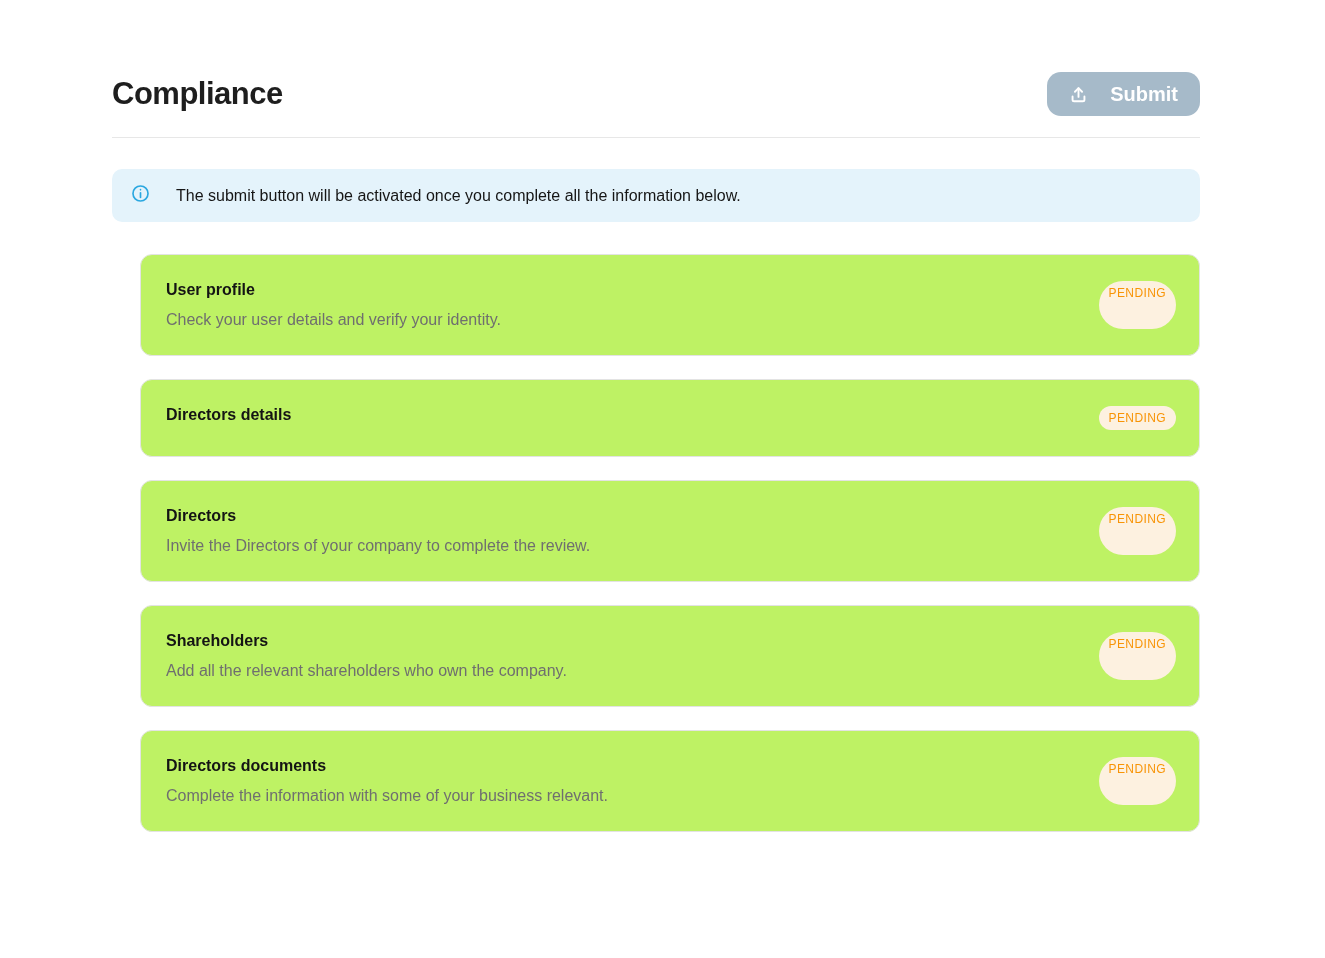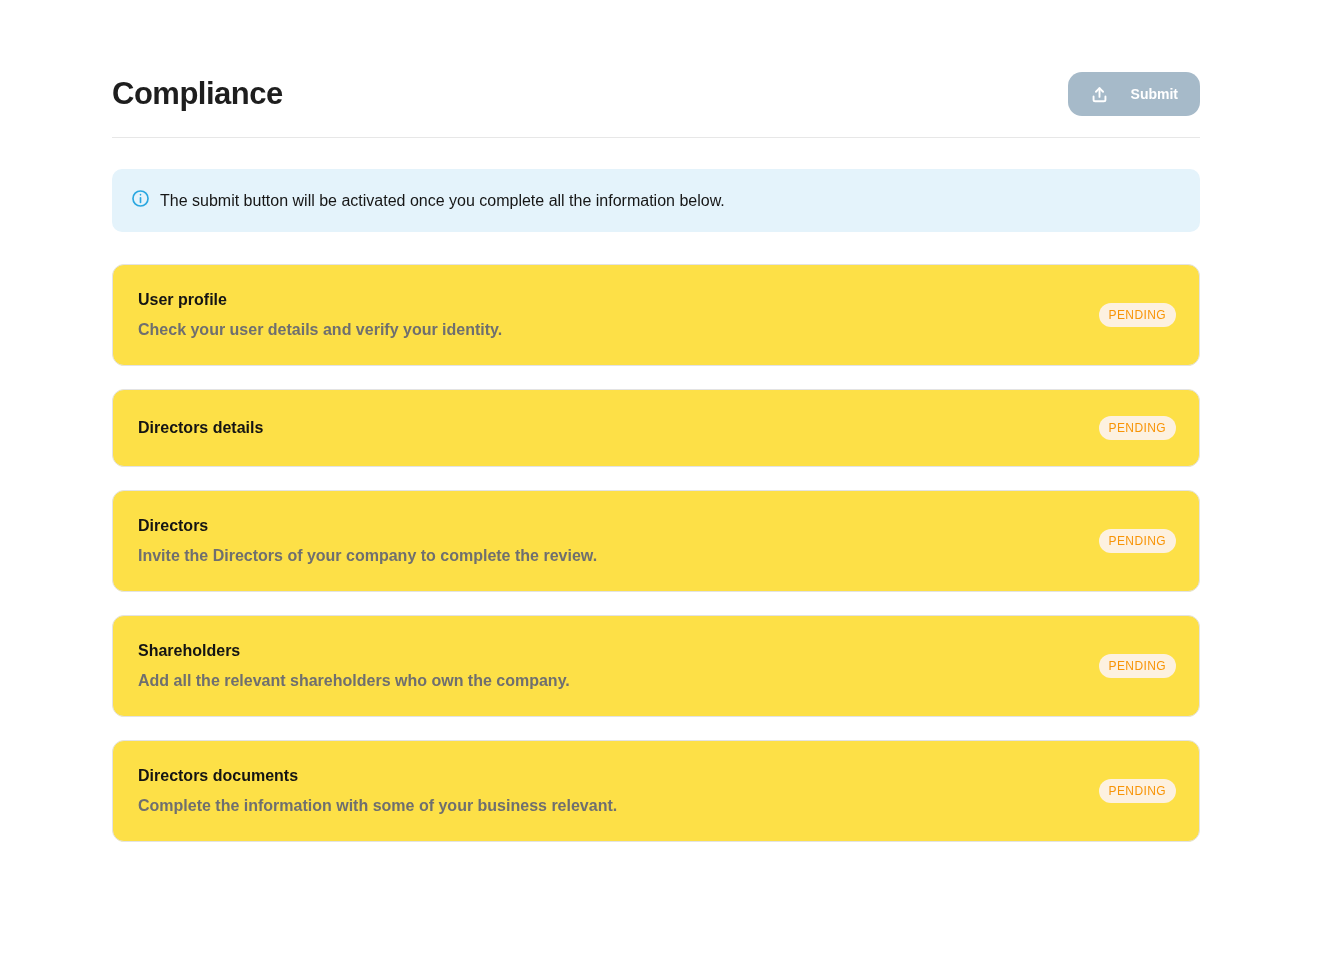--- a/index.html
+++ b/index.html
@@ -30,67 +30,67 @@
   .submit-btn {
     display: inline-flex;
     align-items: center;
     gap: 22px;
     background: #a6bac9;
     color: #ffffff;
     border: none;
     border-radius: 14px;
     height: 44px;
     padding: 0 22px;
-    font-size: 14px;
+    font-size: 20px;
     font-weight: 700;
     font-family: "Liberation Sans", sans-serif;
     cursor: not-allowed;
   }
   .submit-btn svg { display: block; }
   .divider {
     border: none;
     border-top: 1px solid #e7e7e7;
     margin-top: 21px;
   }
   .banner {
     margin-top: 31px;
     background: #e4f3fb;
     border-radius: 10px;
-    height: 63px;
+    height: 53px;
     display: flex;
     align-items: center;
     padding: 0 20px 0 19px;
-    gap: 10px;
+    gap: 26px;
   }
   .banner-text {
     font-size: 16px;
     color: #161616;
   }
   .info-icon { display: block; flex: 0 0 auto; }
   .cards { margin-top: 32px; }
   .card {
     border: 1px solid #e3e3e3;
     border-radius: 12px;
-    background: #fde047;
+    background: #bef264;
     padding: 26px 23px 26px 25px;
     display: flex;
-    align-items: center;
     justify-content: space-between;
     cursor: pointer;
+    margin-left: 28px;
   }
   .card + .card { margin-top: 23px; }
   .card-title {
     font-size: 16px;
     font-weight: 700;
     color: #141414;
   }
   .card-desc {
     margin-top: 12px;
     font-size: 16px;
-    font-weight: 700;
+    font-weight: 400;
     color: #6f6f6f;
   }
   .badge {
     background: #fdf1e0;
     color: #f89406;
     font-size: 12px;
     font-weight: 400;
     letter-spacing: 0.4px;
     text-transform: uppercase;
     padding: 5px 10px;

